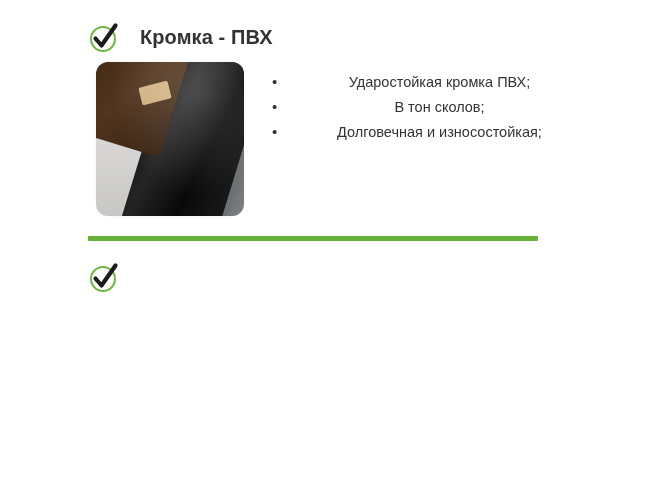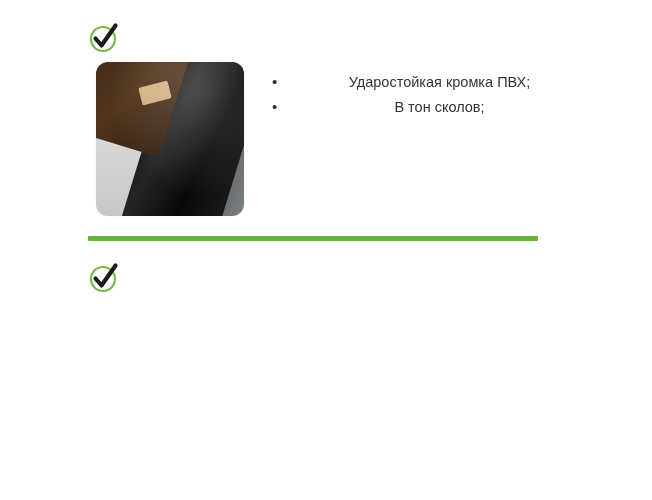--- a/index.html
+++ b/index.html
@@ -227,39 +227,41 @@
 
   <div class="section" id="section-1">
 
     <div class="heading-row">
       <span class="check-icon">
         <svg viewBox="0 0 34 34" xmlns="http://www.w3.org/2000/svg">
           <circle cx="15" cy="19" r="12" fill="none" stroke="#6fb83d" stroke-width="2"></circle>
           <path d="M7.5 18.5 L13.5 25.5 L27.5 5.5" fill="none" stroke="#1a1a1a" stroke-width="4.2" stroke-linecap="round" stroke-linejoin="round"></path>
         </svg>
       </span>
+      <span class="section-title">Кромка - ПВХ</span>
     </div>
 
     <div class="photo" id="photo-pvc">
       <div class="pvc-stage">
         <div class="band band-gray"></div>
         <div class="band band-black"></div>
         <div class="band band-dark-top"></div>
         <div class="arc arc-brown"></div>
         <div class="arc arc-red"></div>
         <div class="arc arc-oak"></div>
         <div class="arc arc-oak2"></div>
         <div class="oak-splice"></div>
         <div class="pvc-shade"></div>
       </div>
     </div>
 
     <ul class="feature-list" id="list-pvc">
       <li>Ударостойкая кромка ПВХ;</li>
       <li>В тон сколов;</li>
+      <li>Долговечная и износостойкая;</li>
     </ul>
   </div>
 
   <div class="divider"></div>
 
   <div class="section" id="section-2">
 
     <div class="heading-row">
       <span class="check-icon">
         <svg viewBox="0 0 34 34" xmlns="http://www.w3.org/2000/svg">

